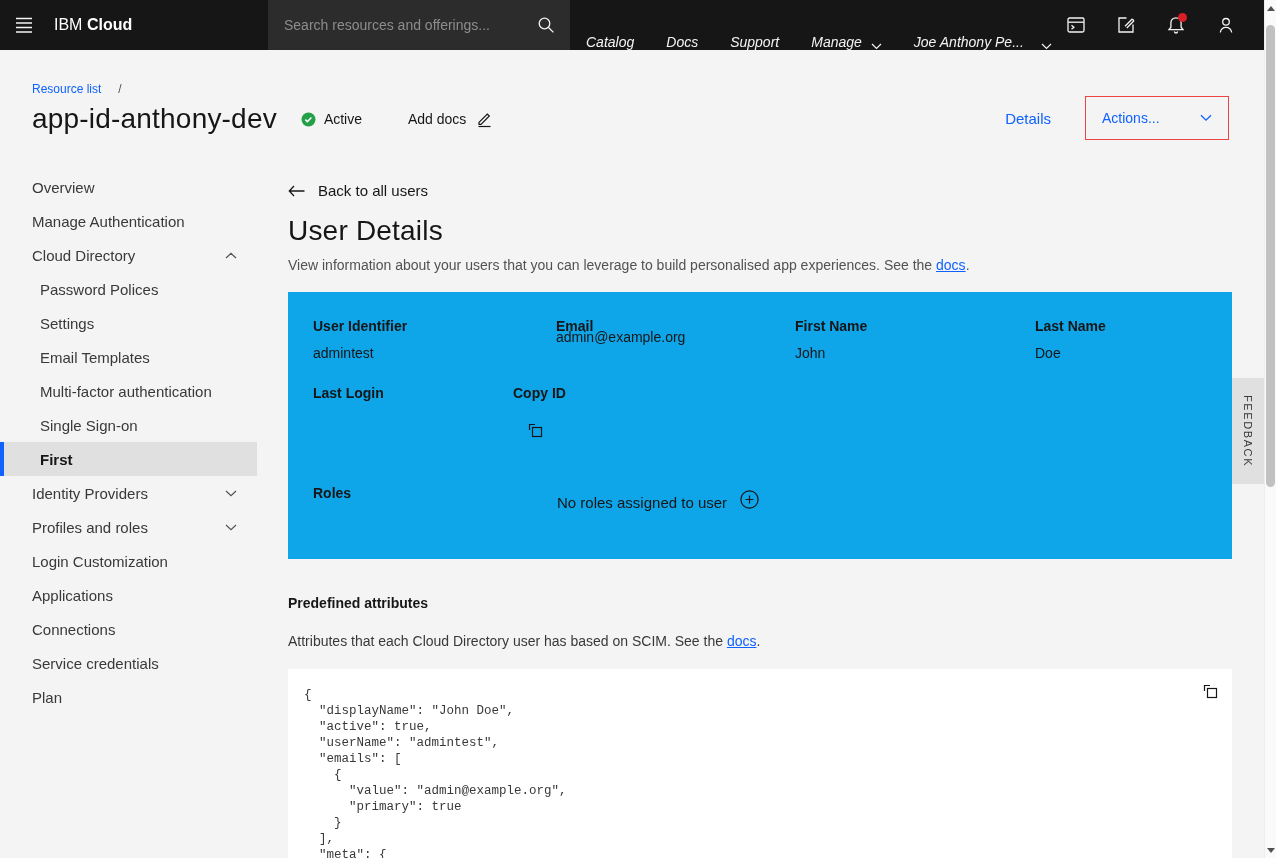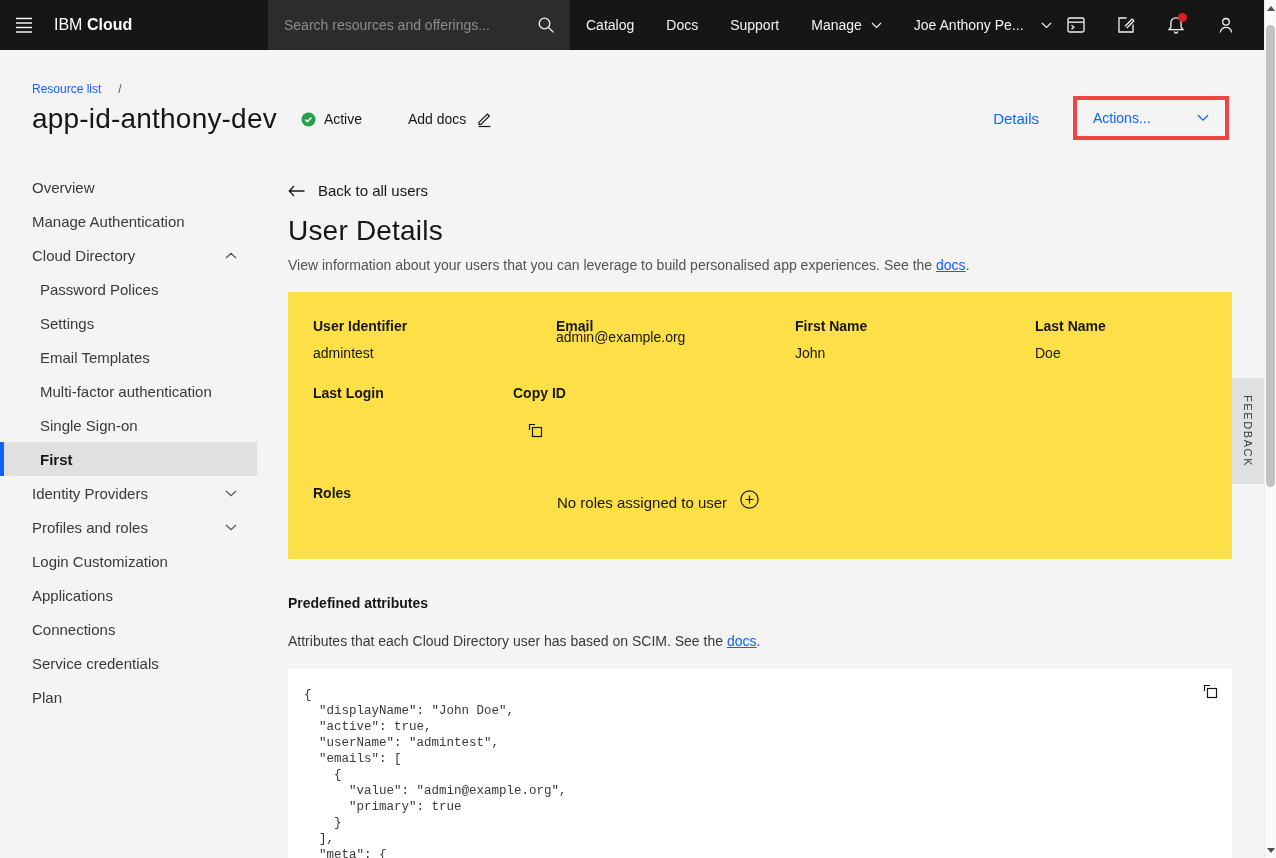--- a/index.html
+++ b/index.html
@@ -10,53 +10,53 @@
   
   .header { position:absolute; top:0; left:0; width:1264px; height:50px; background:#161616; display:flex; align-items:center; z-index:20; }
   .menu-btn { width:48px; height:50px; display:flex; align-items:center; justify-content:center; cursor:pointer; }
   .brand { color:#fff; font-size:16px; margin-left:6px; white-space:nowrap; cursor:pointer; }
   .brand .bold { font-weight:700; }
   .header-search { position:absolute; left:268px; top:0; width:302px; height:50px; background:#2c2c2c; display:flex; align-items:center; }
   .header-search input { flex:1; height:100%; background:transparent; border:none; outline:none; color:#f4f4f4; font-size:14px; padding-left:16px; font-family:"Liberation Sans",sans-serif; }
   .header-search input::placeholder { color:#8d8d8d; }
   .search-btn { width:48px; height:50px; display:flex; align-items:center; justify-content:center; cursor:pointer; }
   .header-nav { position:absolute; left:570px; top:0; height:50px; display:flex; align-items:center; }
-  .nav-item { padding:0 16px; height:50px; display:flex; align-items:center; gap:9px; color:#f4f4f4; font-size:14px; cursor:pointer; white-space:nowrap; }
+  .nav-item { padding:0 16px; height:50px; display:flex; align-items:flex-end; gap:9px; color:#f4f4f4; font-size:14px; cursor:pointer; white-space:nowrap;font-style:italic; }
   .header-actions { position:absolute; right:13px; top:0; height:50px; display:flex; }
   .icon-btn { width:50px; height:50px; display:flex; align-items:center; justify-content:center; cursor:pointer; position:relative; }
   .notif-dot { position:absolute; top:13px; right:14px; width:9px; height:9px; border-radius:50%; background:#da1e28; }
 
   
   .breadcrumb { position:absolute; left:32px; top:82px; font-size:12px; display:flex; gap:17px; }
   .crumb-link { color:#0f62fe; cursor:pointer; text-decoration:none; }
   .crumb-sep { color:#525252; }
   .title-row { position:absolute; left:32px; top:100px; height:38px; display:flex; align-items:center; }
   .res-title { font-size:28px; font-weight:400; letter-spacing:.2px; }
   .status-badge { margin-left:24px; display:flex; align-items:center; gap:8px; font-size:14px; }
   .add-tags { margin-left:46px; display:flex; align-items:center; gap:10px; font-size:14px; cursor:pointer; }
   .title-controls { position:absolute; top:96px; right:47px; display:flex; align-items:center; gap:34px; }
   .details-link { color:#0f62fe; font-size:15px; cursor:pointer; }
-  .actions-btn { width:156px; height:44px; border:4px solid #ef4444; color:#0f62fe; font-size:14px; display:flex; align-items:center; justify-content:space-between; padding:0 16px; cursor:pointer; background:transparent; }
+  .actions-btn { width:144px; height:44px; border:1px solid #ef4444; color:#0f62fe; font-size:14px; display:flex; align-items:center; justify-content:space-between; padding:0 16px; cursor:pointer; background:transparent; }
 
   
   .sidebar { position:absolute; left:0; top:170px; width:257px; }
   .side-item { height:34px; display:flex; align-items:center; padding-left:32px; padding-right:20px; font-size:15px; color:#393939; cursor:pointer; position:relative; }
   .side-item.sub { padding-left:40px; }
   .side-item .chev { margin-left:auto; display:flex; }
   .side-item.selected { background:#e0e0e0; color:#161616; font-weight:700; }
   .side-item.selected::before { content:""; position:absolute; left:0; top:0; bottom:0; width:4px; background:#0f62fe; }
 
   
   .main { position:absolute; left:288px; top:170px; width:944px; }
   .back-row { margin-top:12px; display:flex; align-items:center; gap:13px; font-size:15px; cursor:pointer; width:fit-content; }
   .page-title { margin-top:16px; font-size:28px; font-weight:400; letter-spacing:.2px; }
   .page-desc { margin-top:10px; font-size:14px; color:#525252; }
   .inline-link { color:#0f62fe; text-decoration:underline; cursor:pointer; }
 
-  .card { margin-top:19px; width:944px; height:267px; background:#fde047; position:relative; }
+  .card { margin-top:19px; width:944px; height:267px; background:#0ea5e9; position:relative; }
   .f-label { position:absolute; font-size:14px; font-weight:700; line-height:14px; white-space:nowrap; }
   .f-value { position:absolute; font-size:14px; line-height:14px; white-space:nowrap; }
   .copy-btn { position:absolute; width:20px; height:20px; display:flex; align-items:center; justify-content:center; cursor:pointer; }
   .roles-empty { position:absolute; left:269px; top:203px; font-size:15px; line-height:15px; }
   .plus-btn { position:absolute; left:450px; top:196px; width:22px; height:22px; display:flex; align-items:center; justify-content:center; cursor:pointer; }
 
   .predef-title { margin-top:36px; font-size:14px; font-weight:700; }
   .predef-desc { margin-top:22px; font-size:14px; color:#393939; }
 
   .code-card { margin-top:20px; width:944px; height:220px; background:#ffffff; position:relative; padding:18px 16px; }

